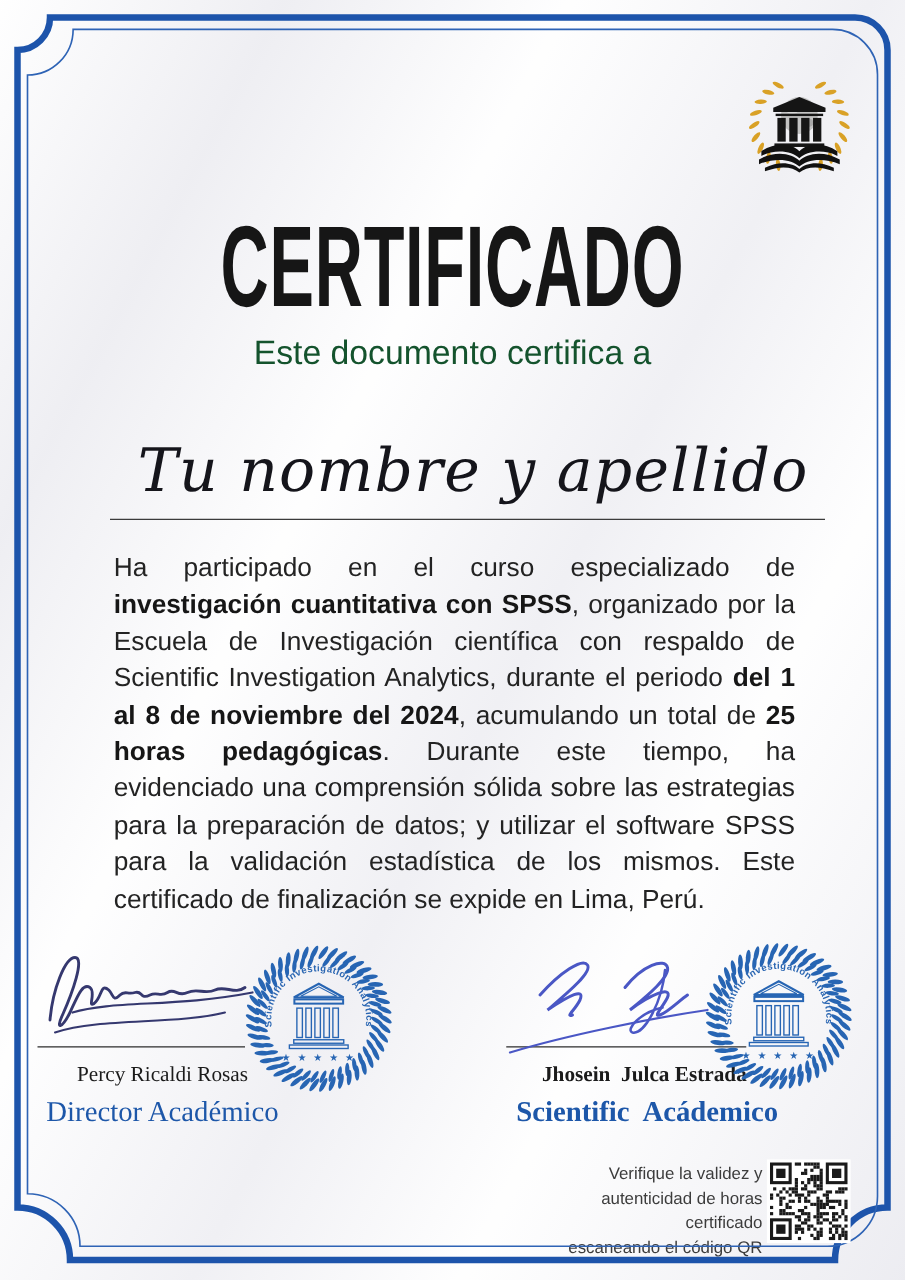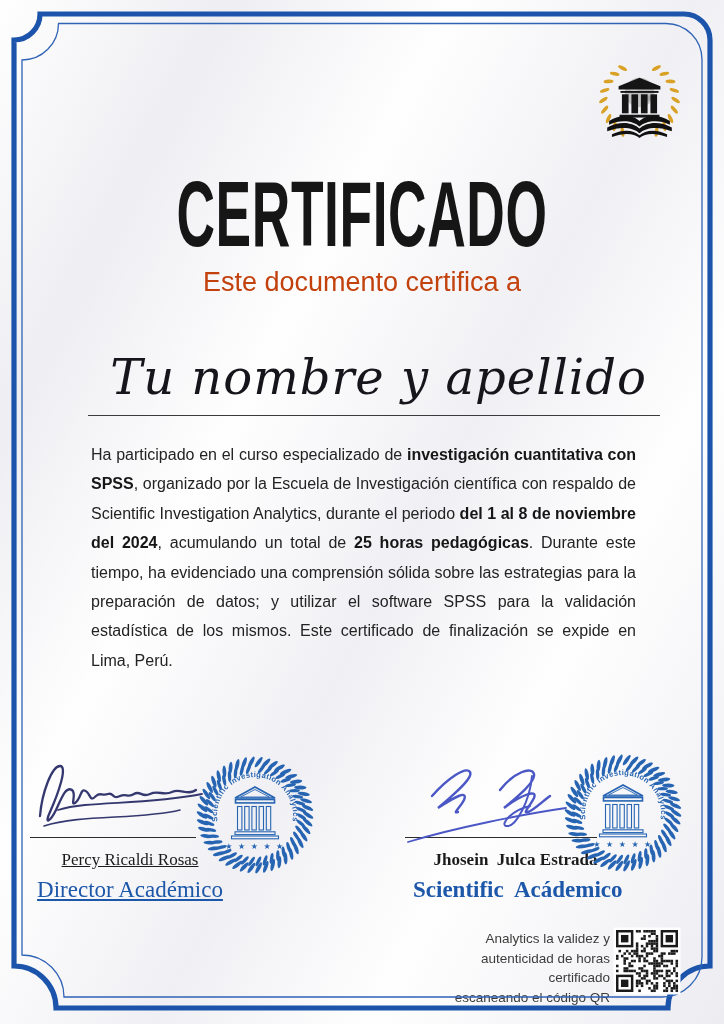--- a/index.html
+++ b/index.html
@@ -16,46 +16,46 @@
       rgba(255,255,255,.9) 72%, rgba(229,229,236,.6) 100%);
   }
   .txt{position:absolute;z-index:1;}
   .title{
     left:0;right:0;top:168px;text-align:center;
     font-size:92px;line-height:1;font-weight:700;color:#161616;
     transform:scaleX(.58);letter-spacing:1px;white-space:nowrap;
   }
   .subtitle{
     left:0;right:0;top:267px;text-align:center;
-    font-size:27px;color:#c2410c;
+    font-size:27px;color:#14532d;
   }
   .recipient{
     left:0;right:0;top:349px;text-align:center;
     font-family:"DejaVu Serif",serif;font-style:italic;
     font-size:48px;color:#15151b;letter-spacing:1px;margin-left:33px;
   }
   .name-line{
     left:88px;top:415px;width:572px;height:0;
     border-top:1.6px solid #3b3b3b;
   }
   .body-par{
     left:91px;top:440px;width:545px;margin:0;
-    font-size:16px;line-height:29.4px;color:#232323;
+    font-size:21px;line-height:29.4px;color:#232323;
     text-align:justify;
   }
   .body-par .seg-bold{font-weight:700;color:#161616;}
   .sig-line{height:0;border-top:1.6px solid #2d2d2d;top:837px;}
   .sig-line.l{left:30px;width:166px;}
   .sig-line.r{left:405px;width:192px;}
   .sig-name,.sig-role{
     font-family:"Liberation Serif",serif;text-align:center;white-space:pre;
   }
   .sig-name{font-size:17px;color:#1b1b1b;top:850px;}
   .sig-role{font-size:23px;color:#1d57a9;top:877px;}
-  .col-l{left:35px;width:190px;text-decoration:underline;}
+  .col-l{left:35px;width:190px;}
   .col-r{left:413px;width:205px;font-weight:bold;}
   .qr-note{
     left:420px;top:929px;width:190px;text-align:right;
     font-size:13.5px;line-height:19.5px;color:#3c3c3c;
   }
   .overlay{position:absolute;inset:0;z-index:2;pointer-events:none;}
 </style>
 </head>
 <body>
 
@@ -70,21 +70,21 @@
 
   <div class="txt sig-line l"></div>
   <div class="txt sig-line r"></div>
 
   <div class="txt sig-name col-l">Percy Ricaldi Rosas</div>
   <div class="txt sig-role col-l">Director Académico</div>
   <div class="txt sig-name col-r">Jhosein  Julca Estrada</div>
   <div class="txt sig-role col-r">Scientific  Acádemico</div>
 
   <div class="txt qr-note">
-    <div>Analytics la validez y</div>
+    <div>Verifique la validez y</div>
     <div>autenticidad de horas certificado</div>
     <div>escaneando el código QR</div>
   </div>
 
   <svg class="overlay" width="724" height="1024" viewBox="0 0 724 1024">
     <defs>
       <path id="sealArcPath" d="M 24.3 75 A 38 38 0 1 1 95.7 75" fill="none"></path>
     </defs>
 
     <g>

